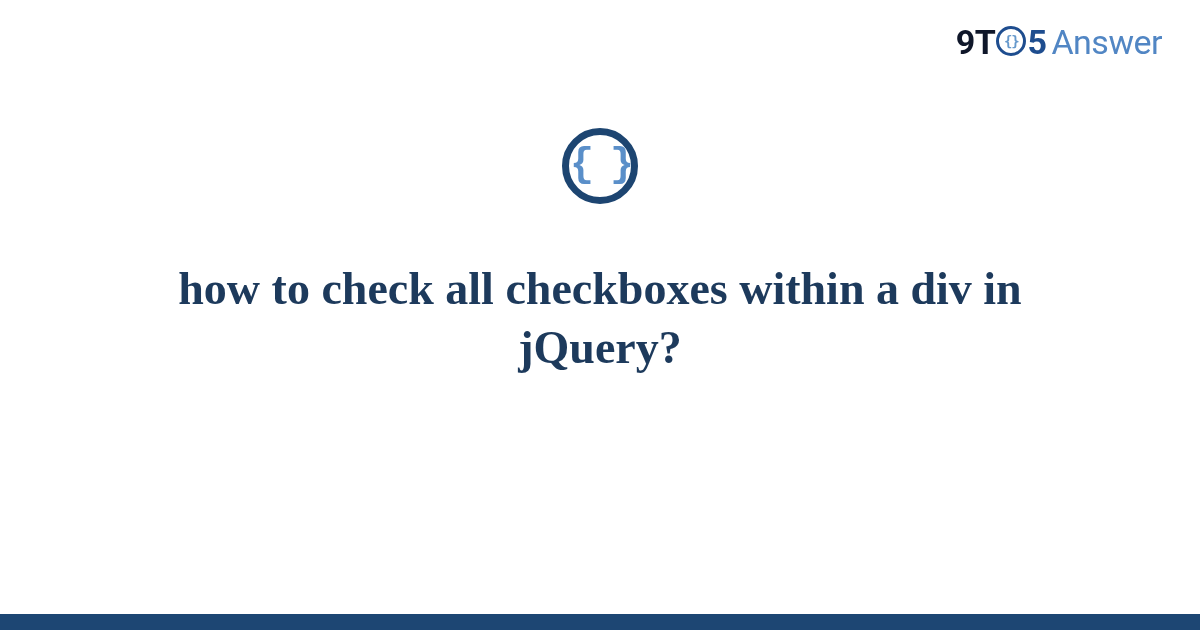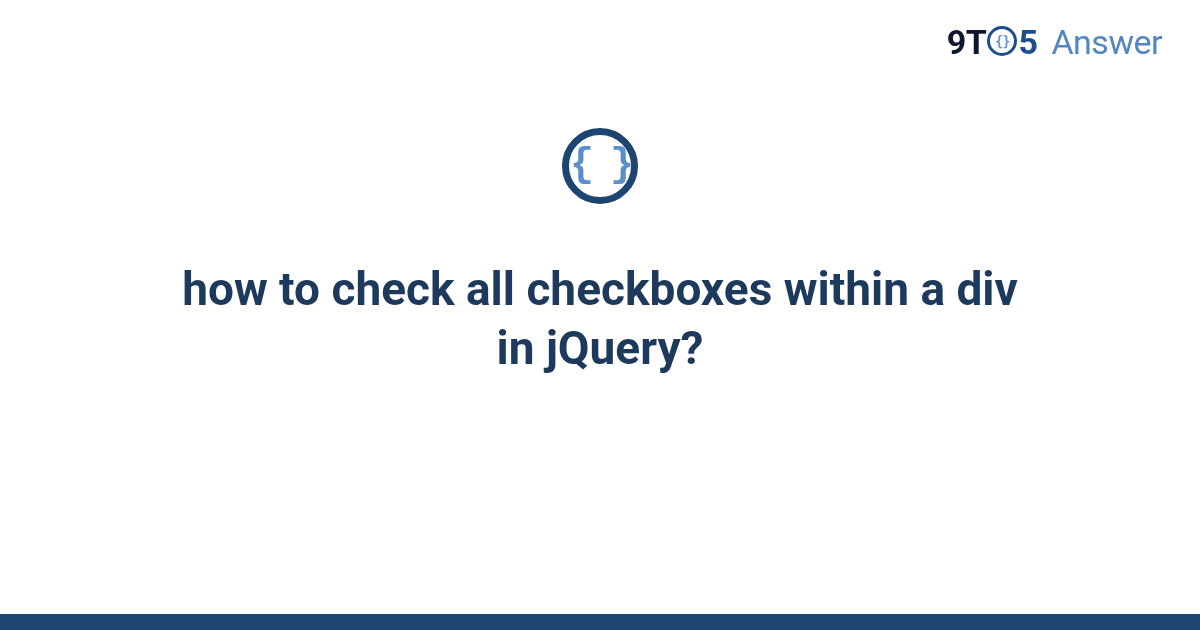--- a/index.html
+++ b/index.html
@@ -48,21 +48,21 @@
       font-family: Consolas, Monaco, monospace;
       letter-spacing: -1px;
     }
     .brand-5 {
       color: #1e4d8f;
       font-weight: 700;
     }
     .brand-answer {
       color: #5186c4;
       font-weight: 400;
-      margin-left: 14px;
+      margin-left: 5px;
     }
     .content-center {
       position: absolute;
       top: 128px;
       left: 0;
       right: 0;
       display: flex;
       flex-direction: column;
       align-items: center;
     }
@@ -85,20 +85,21 @@
       line-height: 1;
     }
     .question-title {
       font-size: 46px;
       font-weight: 700;
       color: #1d3a5c;
       text-align: center;
       line-height: 1.28;
       max-width: 920px;
       padding: 0 20px;
+      font-family: Liberation Serif, serif;
     }
     .bottom-bar {
       position: absolute;
       bottom: 0;
       left: 0;
       right: 0;
       height: 16px;
       background: #1d4673;
     }
   </style>

